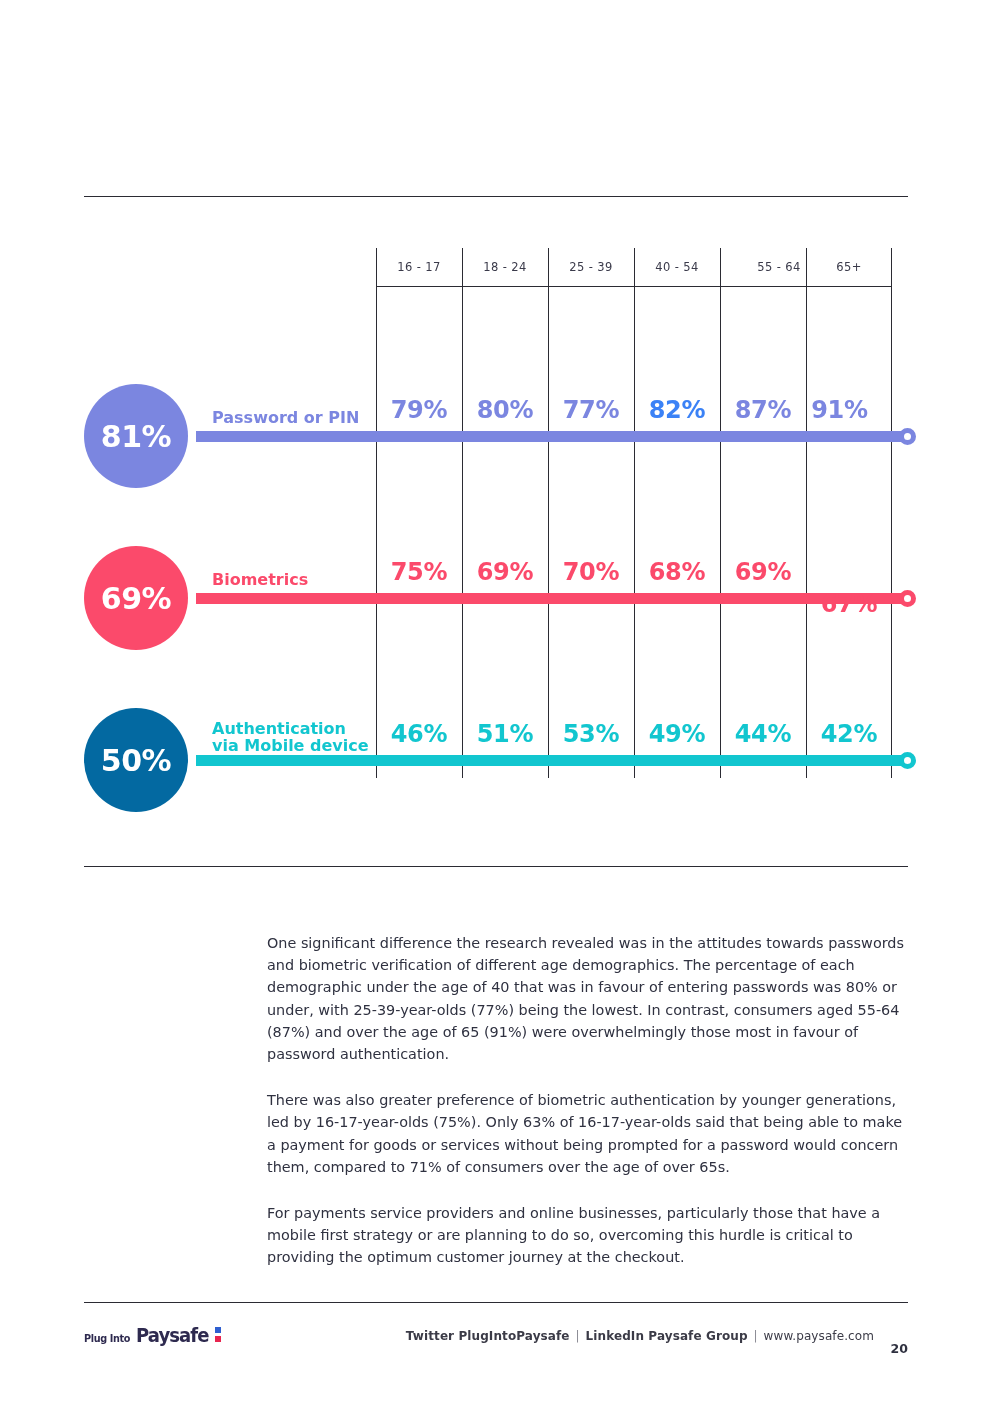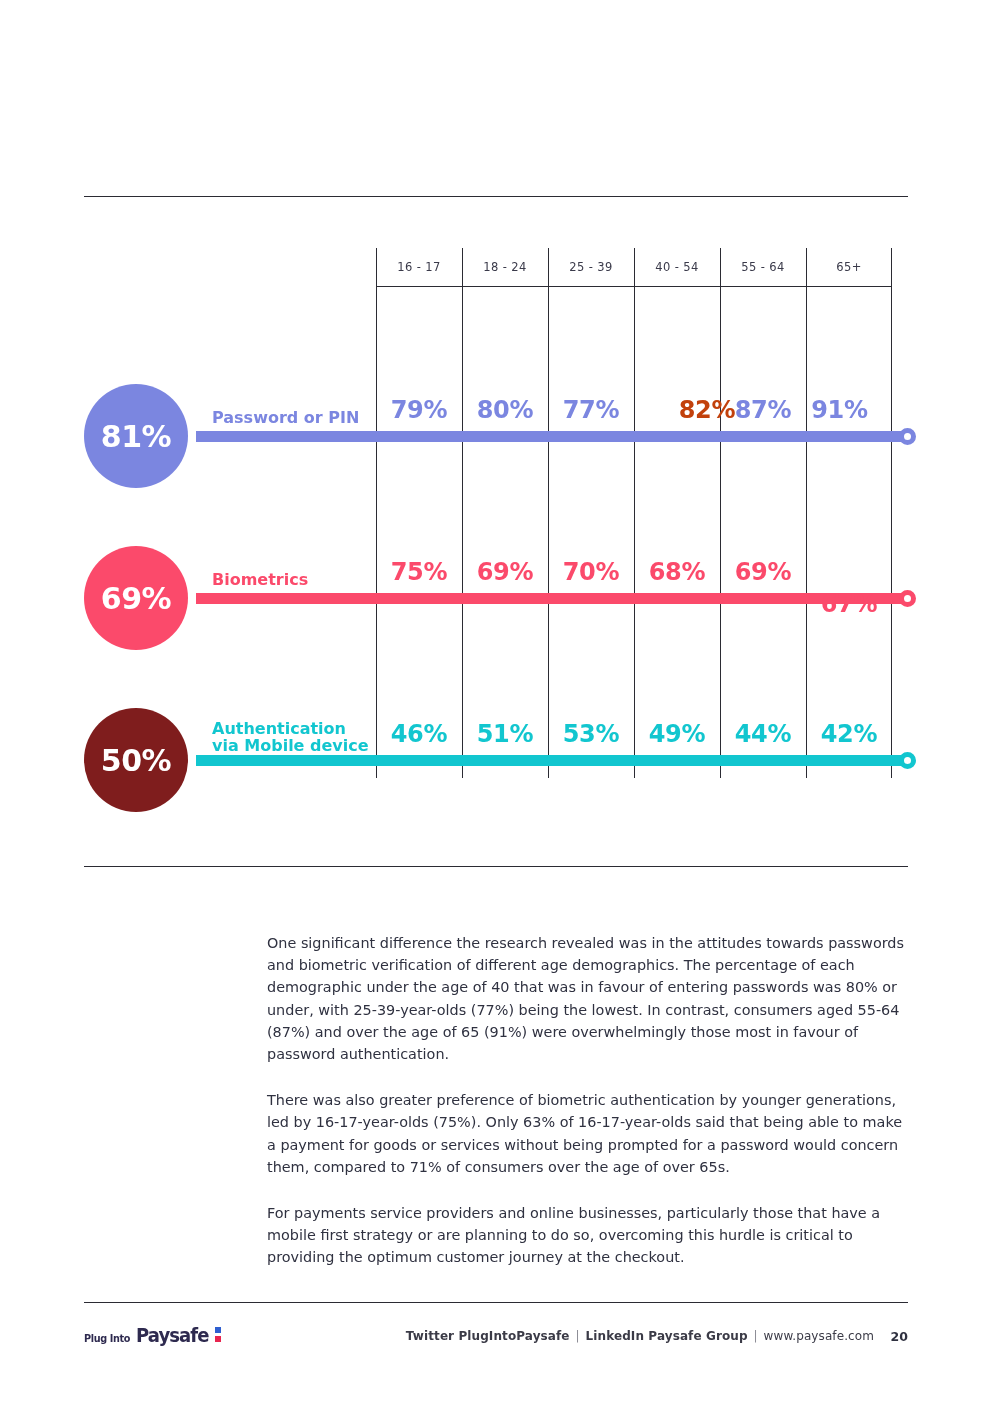--- a/index.html
+++ b/index.html
@@ -235,21 +235,21 @@
     font-size: 12px;
     color: #3b3b47;
     letter-spacing: 0.1px;
   }
   .footer-links .strong { font-weight: bold; }
   .footer-links .sep { color: #8b8b95; padding: 0 2px; }
   .footer-links .url { font-weight: normal; }
   .page-number {
     position: absolute;
     right: 0;
-    top: 7px;
+    top: 19px;
     font-family: "DejaVu Sans", sans-serif;
     font-size: 12.5px;
     font-weight: bold;
     color: #2f3140;
   }
 </style>
 </head>
 <body>
 
 <div class="page">
@@ -266,54 +266,54 @@
       <div class="grid-col" style="left:258px; width:86px;"></div>
       <div class="grid-col" style="left:344px; width:86px;"></div>
       <div class="grid-col" style="left:430px; width:86px;"></div>
       <div class="grid-right-edge"></div>
       <div class="header-rule"></div>
 
       <div class="col-header" style="left:0px;   width:86px;">16 - 17</div>
       <div class="col-header" style="left:86px;  width:86px;">18 - 24</div>
       <div class="col-header" style="left:172px; width:86px;">25 - 39</div>
       <div class="col-header" style="left:258px; width:86px;">40 - 54</div>
-      <div class="col-header" style="left:344px; width:86px;">55 - 64</div>
+      <div class="col-header" style="left:344px; width:86px;padding-left:16px;">55 - 64</div>
       <div class="col-header" style="left:430px; width:86px;">65+</div>
     </div>
 
     <div class="row" style="top:188px;">
       <div class="bubble" style="top:-52px; background:#7b86e0;">81%</div>
       <div class="row-label" style="top:-27px; color:#7b86e0;">Password or PIN</div>
       <div class="bar" style="top:-5px; background:#7b86e0;">
         <span class="bar-cap" style="border-color:#7b86e0;"></span>
       </div>
       <div class="cell" style="left:292px; width:86px; top:-40px; color:#7b86e0;">79%</div>
       <div class="cell" style="left:378px; width:86px; top:-40px; color:#7b86e0;">80%</div>
       <div class="cell" style="left:464px; width:86px; top:-40px; color:#7b86e0;">77%</div>
-      <div class="cell" style="left:580px; width:86px; top:-40px; color:#c2410c;">82%</div>
+      <div class="cell" style="left:550px; width:86px; top:-40px; color:#3b82f6;">82%</div>
       <div class="cell" style="left:636px; width:86px; top:-40px; color:#7b86e0;">87%</div>
       <div class="cell" style="left:722px; width:67px; top:-40px; color:#7b86e0;">91%</div>
     </div>
 
     <div class="row" style="top:350px;">
       <div class="bubble" style="top:-52px; background:#fb4a6b;">69%</div>
       <div class="row-label" style="top:-27px; color:#fb4a6b;">Biometrics</div>
       <div class="bar" style="top:-5px; background:#fb4a6b;">
         <span class="bar-cap" style="border-color:#fb4a6b;"></span>
       </div>
       <div class="cell" style="left:292px; width:86px; top:-40px; color:#fb4a6b;">75%</div>
       <div class="cell" style="left:378px; width:86px; top:-40px; color:#fb4a6b;">69%</div>
       <div class="cell" style="left:464px; width:86px; top:-40px; color:#fb4a6b;">70%</div>
       <div class="cell" style="left:550px; width:86px; top:-40px; color:#fb4a6b;">68%</div>
       <div class="cell" style="left:636px; width:86px; top:-40px; color:#fb4a6b;">69%</div>
       <div class="cell" style="left:722px; width:86px; top:-40px; color:#fb4a6b;margin-top:32px;">67%</div>
     </div>
 
     <div class="row" style="top:512px;">
-      <div class="bubble" style="top:-52px; background:#7f1d1d;">50%</div>
+      <div class="bubble" style="top:-52px; background:#0369a1;">50%</div>
       <div class="row-label" style="top:-40px; color:#12c6cf;">
         <div>Authentication</div>
         <div>via Mobile device</div>
       </div>
       <div class="bar" style="top:-5px; background:#12c6cf;">
         <span class="bar-cap" style="border-color:#12c6cf;"></span>
       </div>
       <div class="cell" style="left:292px; width:86px; top:-40px; color:#12c6cf;">46%</div>
       <div class="cell" style="left:378px; width:86px; top:-40px; color:#12c6cf;">51%</div>
       <div class="cell" style="left:464px; width:86px; top:-40px; color:#12c6cf;">53%</div>

